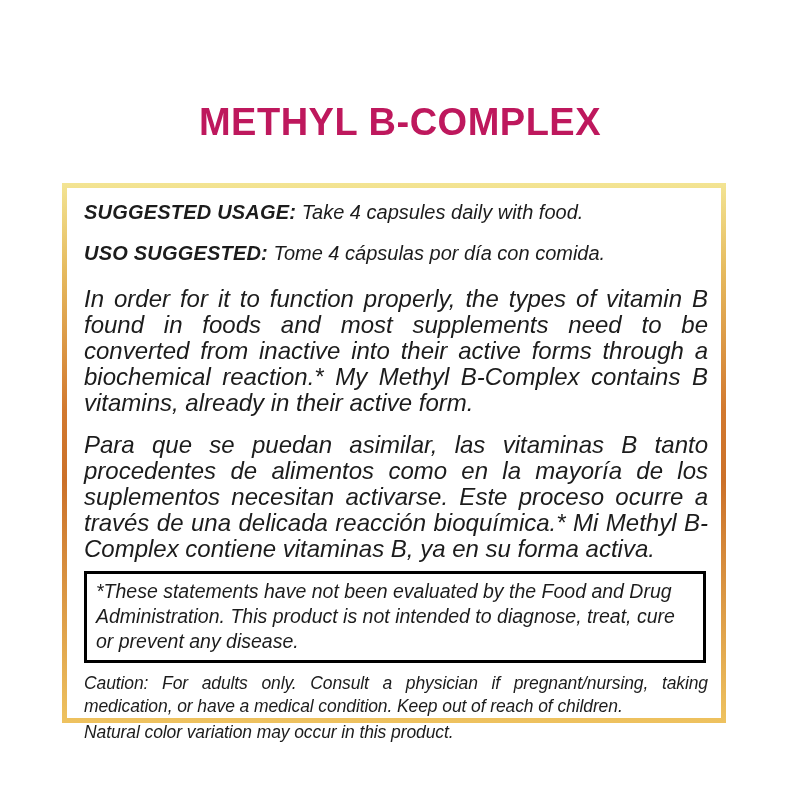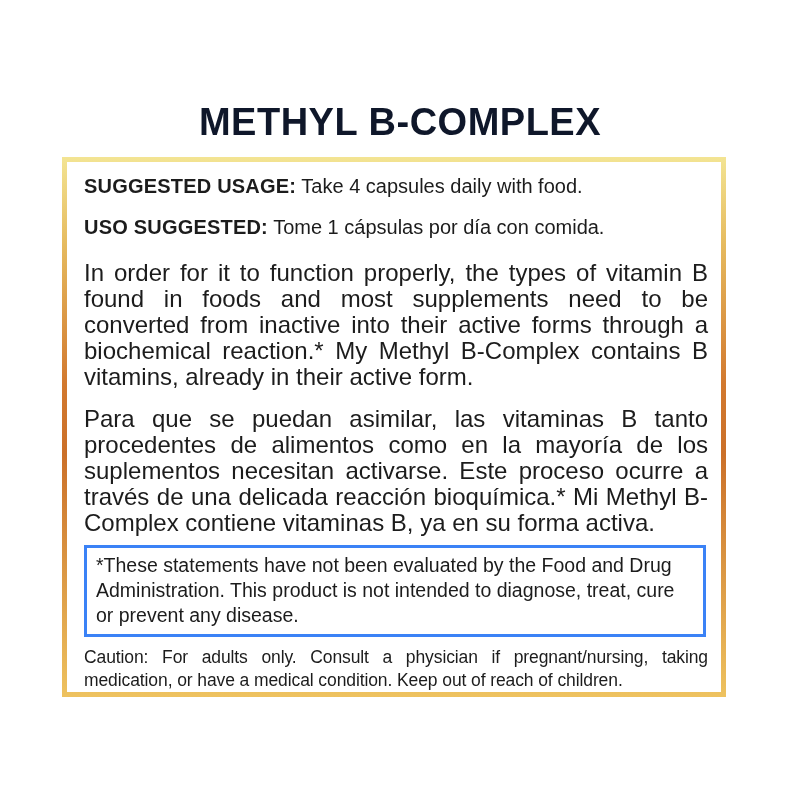--- a/index.html
+++ b/index.html
@@ -23,37 +23,38 @@
 
   .product-title {
     position: absolute;
     top: 76px;
     left: 0;
     width: 100%;
     text-align: center;
     font-size: 38px;
     font-weight: 700;
     letter-spacing: 0.5px;
-    color: #0f172a;
+    color: #be185d;
   }
 
   .label-frame {
     position: absolute;
     left: 62px;
-    top: 157px;
+    top: 183px;
     width: 664px;
     height: 540px;
     padding: 5px;
     background: linear-gradient(to bottom,
       #f3e493 0%,
       #e6bb5f 16%,
       #d2792f 42%,
       #cb7029 55%,
       #dc9a46 78%,
       #eec25f 100%);
+    font-style: italic;
   }
 
   .label-inner {
     width: 100%;
     height: 100%;
     background: #ffffff;
     padding: 11px 13px 8px 17px;
   }
 
   .usage-line {
@@ -68,21 +69,21 @@
   .para {
     font-size: 24px;
     line-height: 26px;
     text-align: justify;
     margin: 0;
   }
   .para.en { margin-bottom: 16px; }
   .para.es { margin-bottom: 9px; }
 
   .disclaimer-box {
-    border: 3px solid #3b82f6;
+    border: 3px solid #000000;
     padding: 5px 9px 6px 9px;
     font-size: 19.5px;
     line-height: 25px;
     margin: 0 2px 9px 0;
   }
 
   .caution-block {
     font-size: 17.5px;
     line-height: 23px;
     letter-spacing: -0.1px;
@@ -98,30 +99,31 @@
 
 <div class="canvas">
 
   <h1 class="product-title">METHYL B-COMPLEX</h1>
 
   <div class="label-frame">
     <div class="label-inner">
 
       <p class="usage-line en"><span class="lbl">SUGGESTED USAGE:</span> <span>Take 4 capsules daily with food.</span></p>
 
-      <p class="usage-line es"><span class="lbl">USO SUGGESTED:</span> <span>Tome 1 cápsulas por día con comida.</span></p>
+      <p class="usage-line es"><span class="lbl">USO SUGGESTED:</span> <span>Tome 4 cápsulas por día con comida.</span></p>
 
       <p class="para en">In order for it to function properly, the types of vitamin B found in foods and most supplements need to be converted from inactive into their active forms through a biochemical reaction.* My Methyl B-Complex contains B vitamins, already in their active form.</p>
 
       <p class="para es">Para que se puedan asimilar, las vitaminas B tanto procedentes de alimentos como en la mayoría de los suplementos necesitan activarse. Este proceso ocurre a través de una delicada reacción bioquímica.* Mi Methyl B-Complex contiene vitaminas B, ya en su forma activa.</p>
 
       <div class="disclaimer-box">
         <span>*These statements have not been evaluated by the Food and Drug Administration. This product is not intended to diagnose, treat, cure or prevent any disease.</span>
       </div>
 
       <div class="caution-block">
         <p class="caution-main">Caution: For adults only. Consult a physician if pregnant/nursing, taking medication, or have a medical condition. Keep out of reach of children.</p>
+        <p class="caution-line">Natural color variation may occur in this product.</p>
       </div>
 
     </div>
   </div>
 
 </div>
 
 </body></html>

